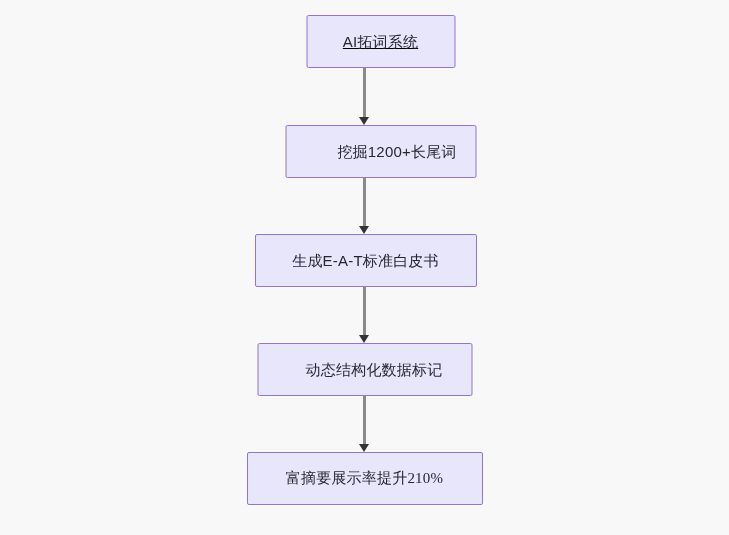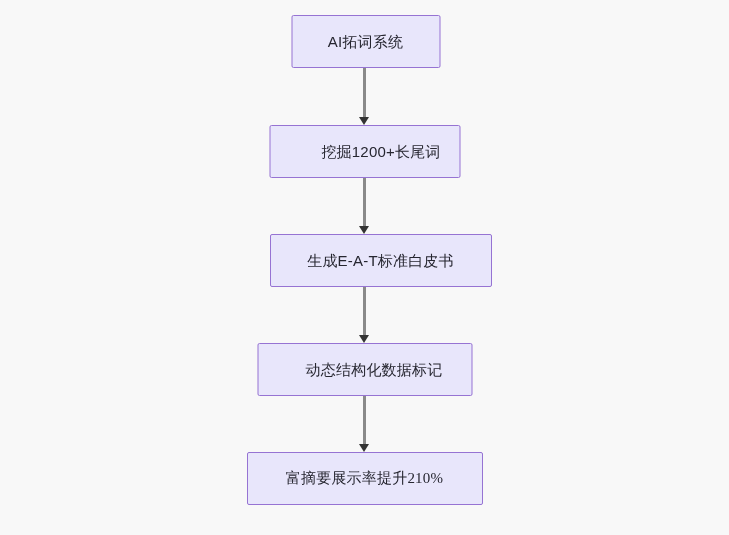--- a/index.html
+++ b/index.html
@@ -32,23 +32,23 @@
     transform: translateX(-50%);
   }
   .node-label {
     font-size: 15px;
     line-height: 1;
     color: #262630;
     letter-spacing: 0.2px;
     white-space: nowrap;
   }
   
-  .node-1 { width: 149px; top: 15px;  margin-left: 1px; }
-  .node-2 { width: 191px; top: 125px; margin-left: 0px; padding-left: 33px; }
-  .node-3 { width: 222px; top: 234px; margin-left: 16px; }
+  .node-1 { width: 149px; top: 15px;  margin-left: 16px; text-decoration: underline; }
+  .node-2 { width: 191px; top: 125px; margin-left: 16px; padding-left: 33px; }
+  .node-3 { width: 222px; top: 234px; margin-left: 1px; }
   .node-4 { width: 215px; top: 343px; margin-left: 0px; padding-left: 19px; }
   .node-5 { width: 236px; top: 452px; margin-left: 0px; font-family: Liberation Serif, serif; }
 
   .edge {
     position: absolute;
     left: 50%;
     width: 13px;
     margin-left: -6.5px;
   }
   .edge-line {

